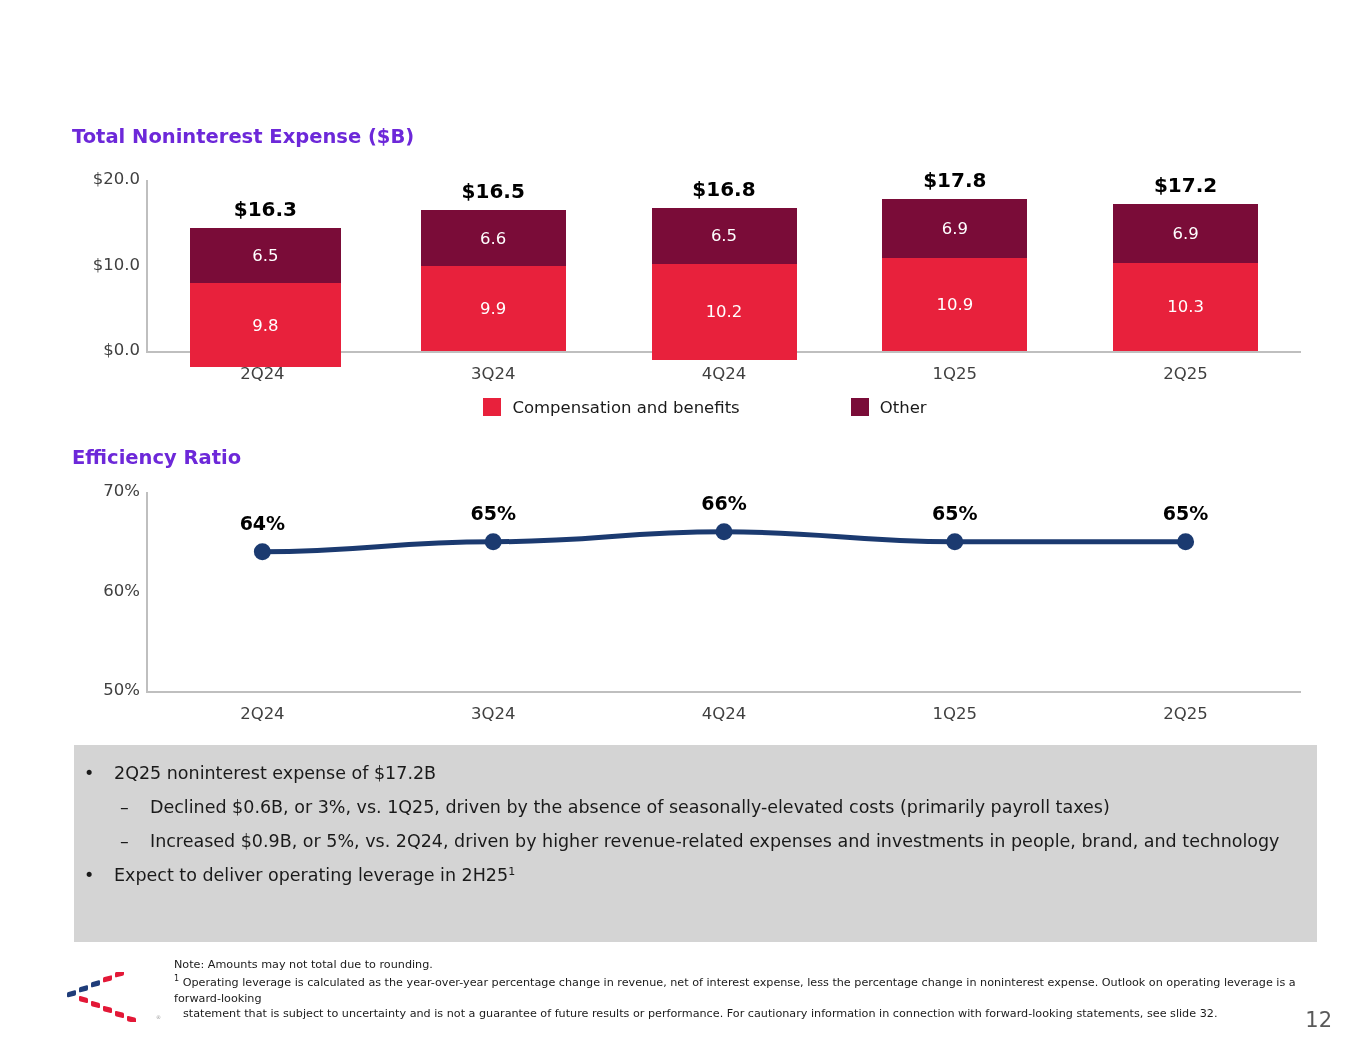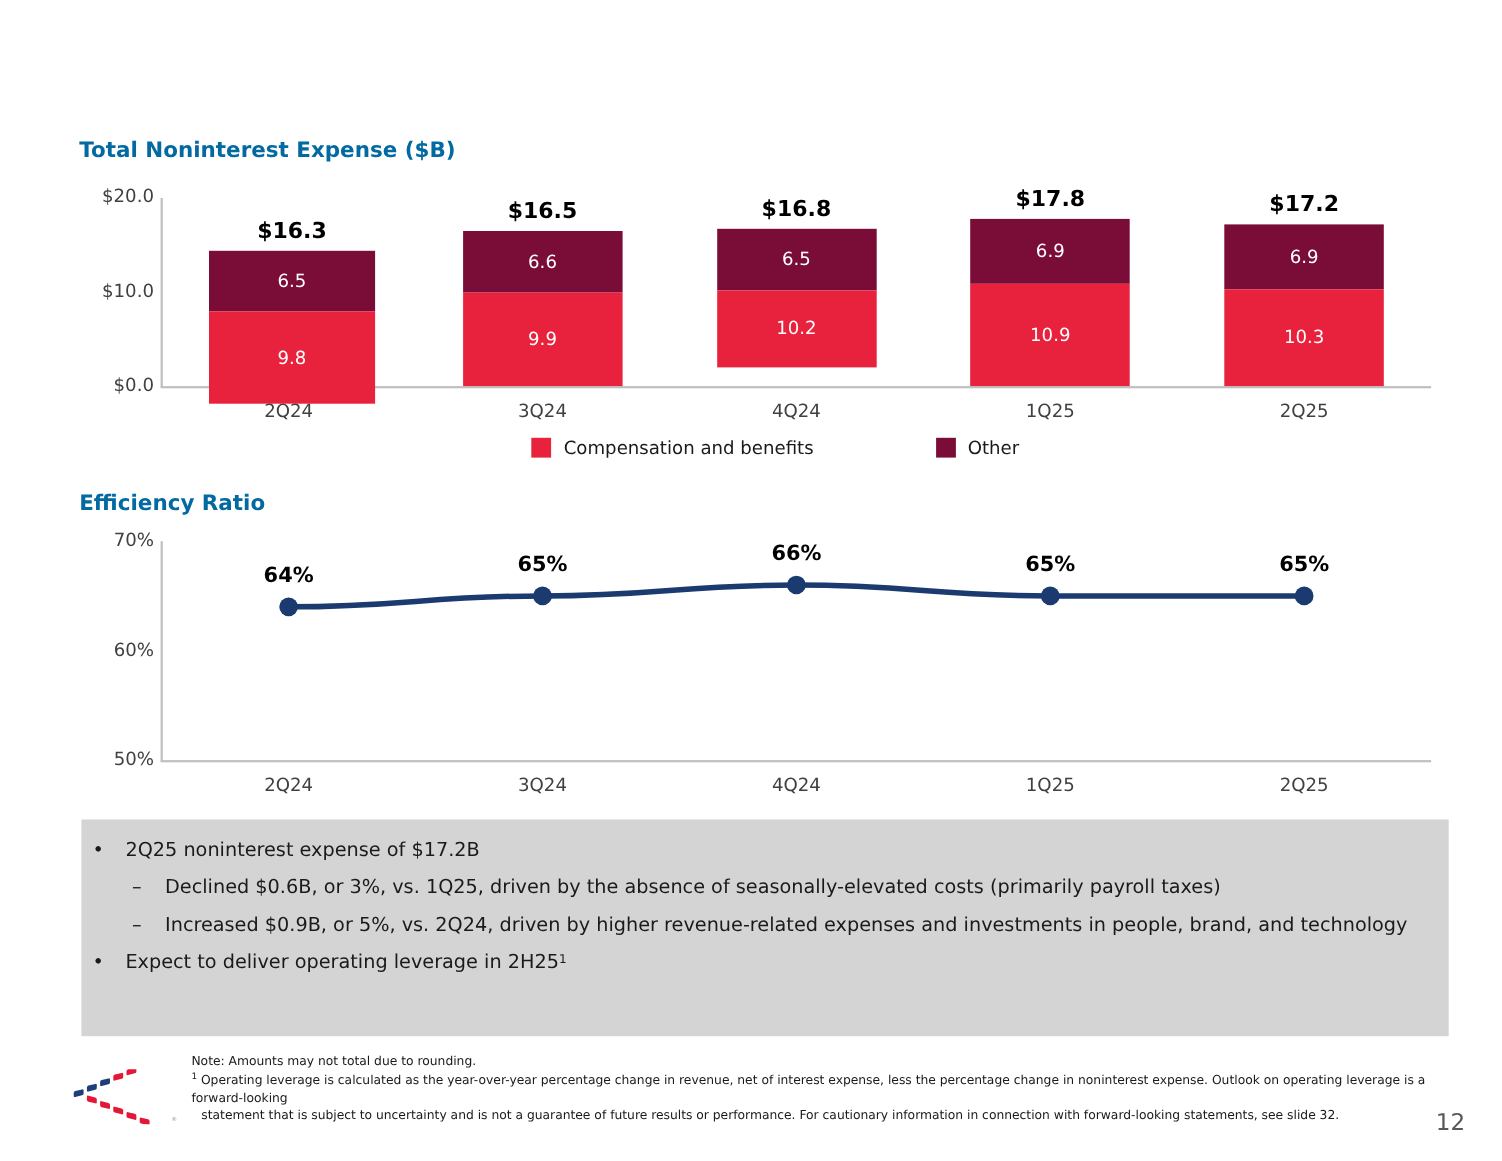--- a/index.html
+++ b/index.html
@@ -14,21 +14,21 @@
   
   .slide-title {
     position: absolute; left: 60px; top: 45px;
     font-size: 37px; font-weight: 400; color: #000;
     letter-spacing: -0.2px;
   }
 
   
   .section-heading {
     position: absolute;
-    font-size: 19.5px; font-weight: bold; color: #0369a1;
+    font-size: 19.5px; font-weight: bold; color: #6d28d9;
   }
   #bar-heading { left: 72px; top: 125px; }
   #line-heading { left: 72px; top: 446px; }
 
   
   #bar-chart { position: absolute; left: 0px; top: 170px; width: 1365px; height: 215px; }
   .axis-label {
     position: absolute; font-size: 16.5px; color: #404040;
     text-align: right; width: 78px;
   }
@@ -125,21 +125,21 @@
           <div class="seg seg-comp" style="top: 97.21px; height: 83.79px; background: rgb(232, 33, 60);">9.8</div>
         </div>
         <div class="bar-group" style="left: 420.7px; width: 145px; top: 0px; height: 181px;">
           <div class="bar-total" style="top: 8.925px;">$16.5</div>
           <div class="seg seg-other" style="top: 39.925px; height: 56.43px; background: rgb(122, 12, 56);">6.6</div>
           <div class="seg seg-comp" style="top: 96.355px; height: 84.645px; background: rgb(232, 33, 60);">9.9</div>
         </div>
         <div class="bar-group" style="left: 651.5px; width: 145px; top: 0px; height: 181px;">
           <div class="bar-total" style="top: 7.215px;">$16.8</div>
           <div class="seg seg-other" style="top: 38.215px; height: 55.575px; background: rgb(122, 12, 56);">6.5</div>
-          <div class="seg seg-comp" style="top: 93.79px; height: 70px; background: rgb(232, 33, 60);">10.2</div>
+          <div class="seg seg-comp" style="top: 93.79px; height: 96px; background: rgb(232, 33, 60);">10.2</div>
         </div>
         <div class="bar-group" style="left: 882.3px; width: 145px; top: 0px; height: 181px;">
           <div class="bar-total" style="top: -2.19px;">$17.8</div>
           <div class="seg seg-other" style="top: 28.81px; height: 58.995px; background: rgb(122, 12, 56);">6.9</div>
           <div class="seg seg-comp" style="top: 87.805px; height: 93.195px; background: rgb(232, 33, 60);">10.9</div>
         </div>
         <div class="bar-group" style="left: 1113.1px; width: 145px; top: 0px; height: 181px;">
           <div class="bar-total" style="top: 2.94px;">$17.2</div>
           <div class="seg seg-other" style="top: 33.94px; height: 58.995px; background: rgb(122, 12, 56);">6.9</div>
           <div class="seg seg-comp" style="top: 92.935px; height: 88.065px; background: rgb(232, 33, 60);">10.3</div>

